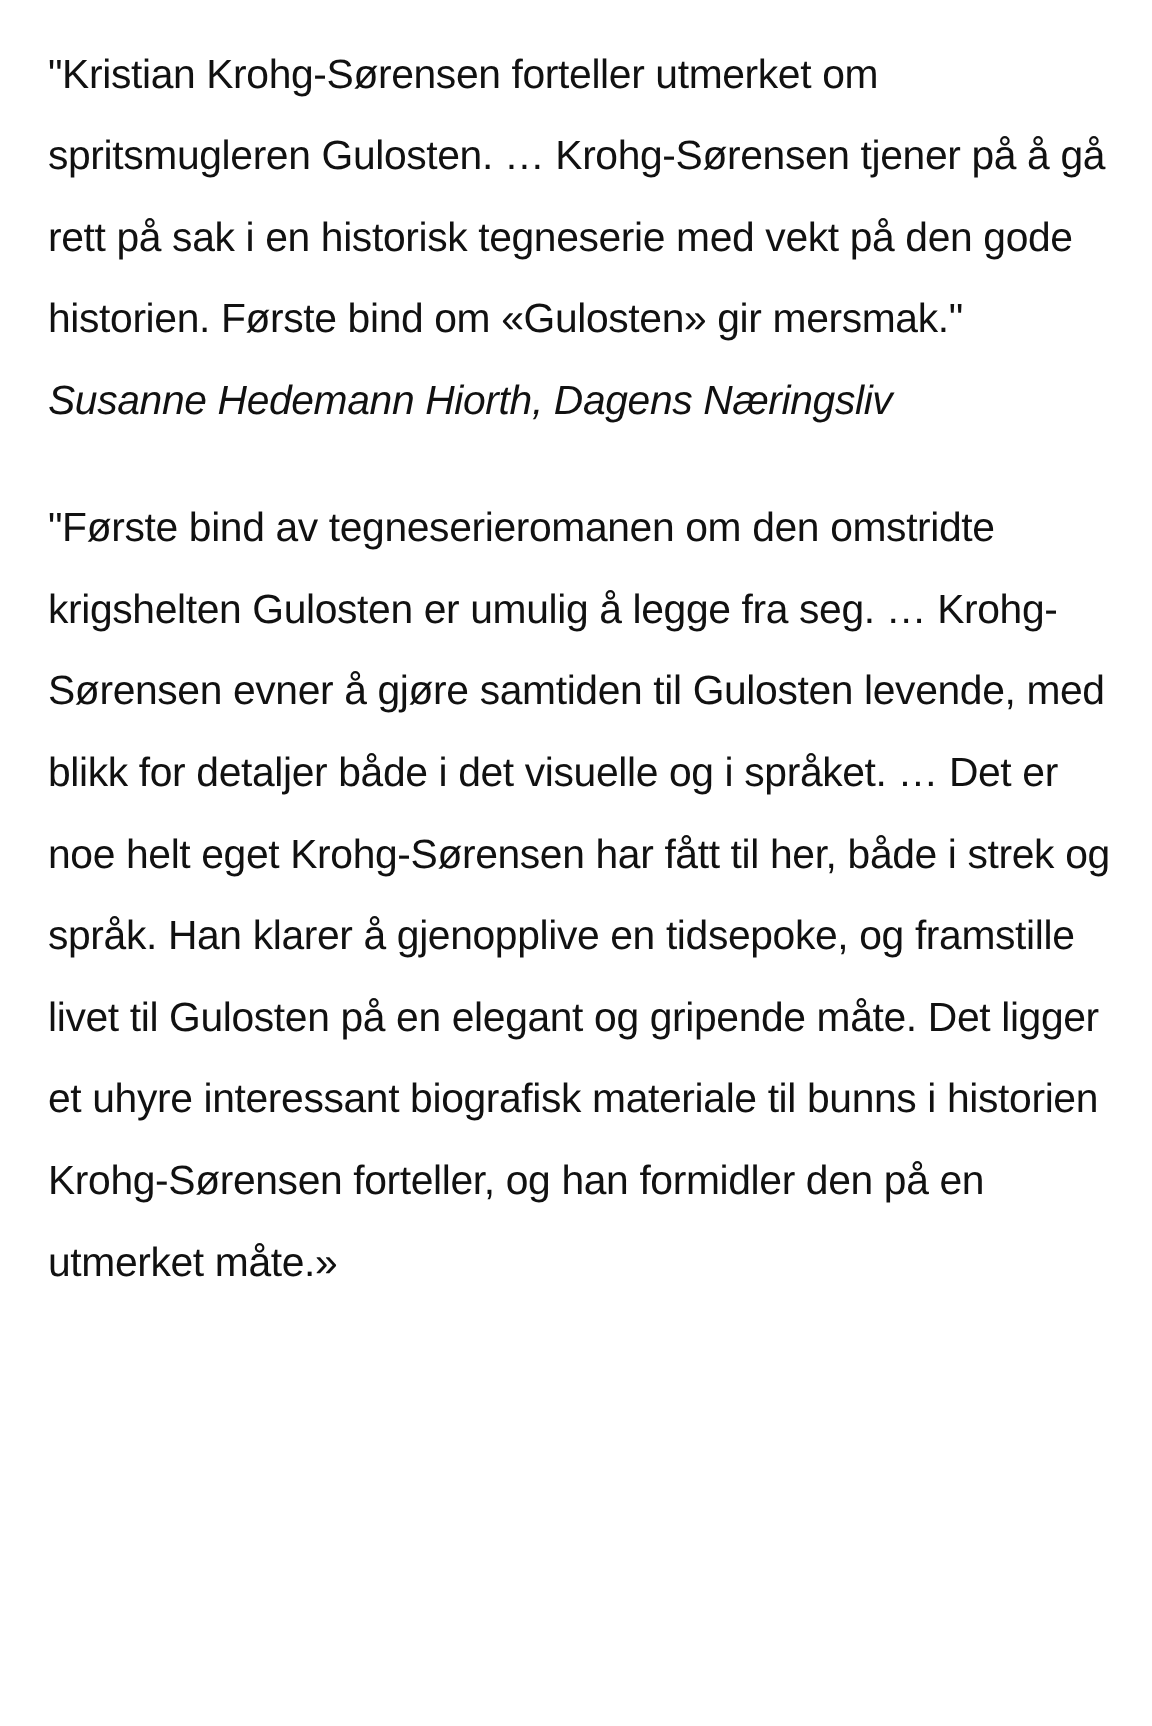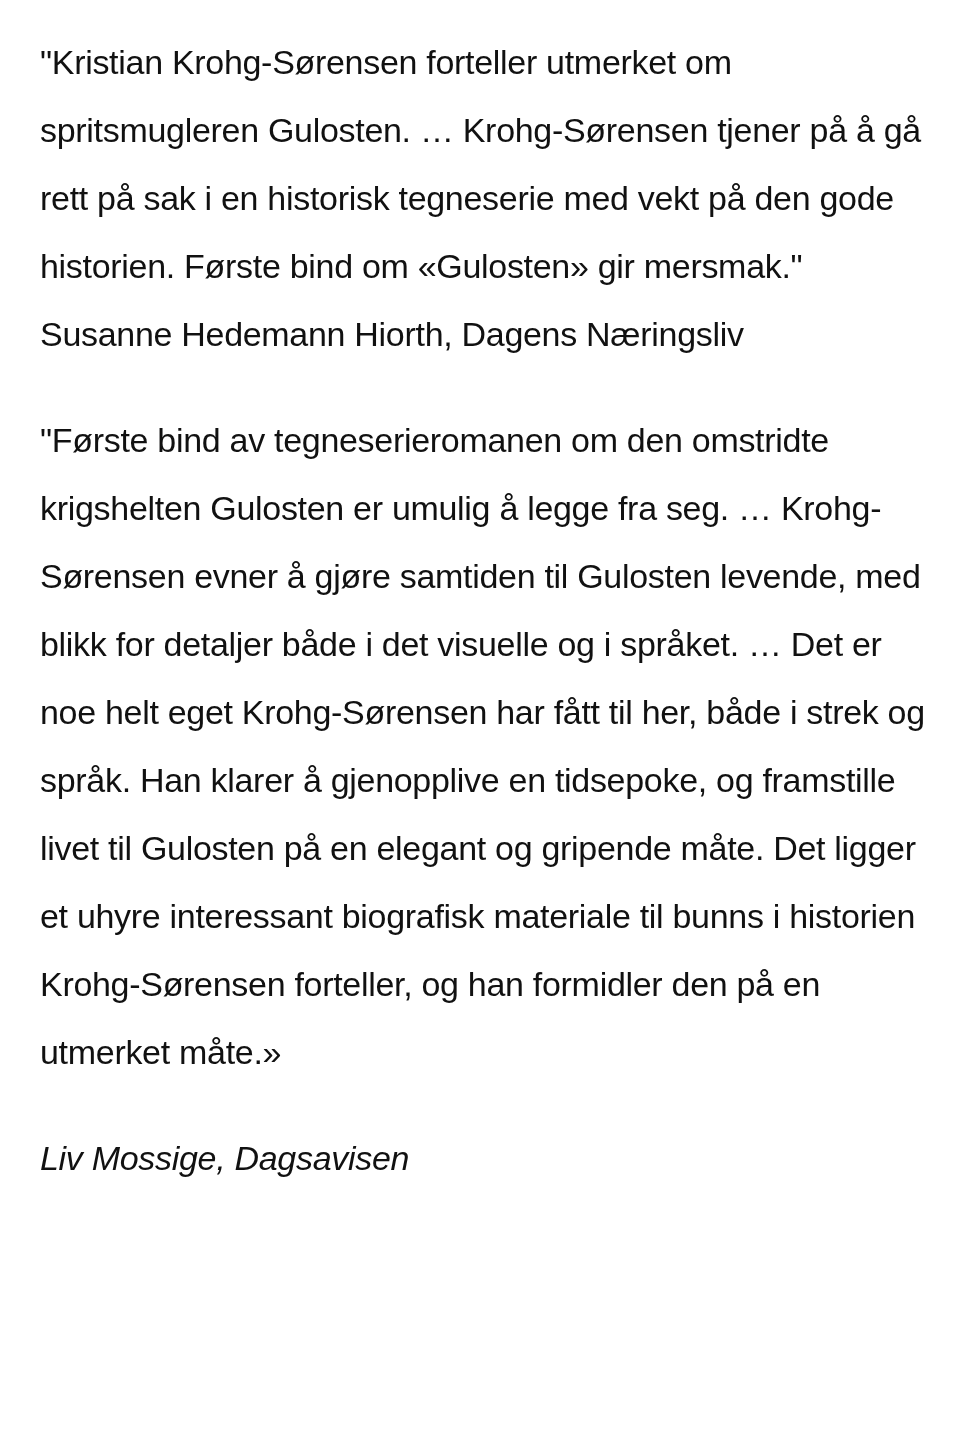--- a/index.html
+++ b/index.html
@@ -3,23 +3,22 @@
   <meta charset="utf-8">
   <style>
     html, body { margin: 0; padding: 0; background: #ffffff; }
     body {
       width: 960px; height: 1438px; overflow: hidden;
       font-family: "Liberation Sans", "DejaVu Sans", sans-serif;
       color: #111111;
     }
     .content { position: absolute; left: 40px; top: 28px; width: 890px; }
     .para { font-size: 34px; line-height: 68px; margin: 0 0 38px 0; letter-spacing: -0.3px; white-space: pre-line; }
-    .para .em { }
+    .para .em { font-style: italic; }
     .sig { font-size: 34px; line-height: 68px; font-style: italic; margin: 0; letter-spacing: -0.3px; }
   </style>
 </head>
 <body>
 
 <div class="content">
   <p class="para"><span>"Kristian Krohg-Sørensen forteller utmerket om spritsmugleren Gulosten. … Krohg-Sørensen tjener på å gå rett på sak i en historisk tegneserie   med vekt på den gode historien. Første bind om «Gulosten» gir mersmak." </span><span class="em">Susanne Hedemann Hiorth, Dagens Næringsliv</span></p>
   <p class="para">"Første bind av tegneserieromanen om den omstridte krigshelten Gulosten er umulig å legge fra seg. … Krohg-Sørensen evner å gjøre samtiden til Gulosten levende, med blikk for detaljer både i det visuelle og i språket. … Det er noe helt eget Krohg-Sørensen har fått til her, både i strek og språk. Han klarer å gjenopplive en tidsepoke, og framstille livet til Gulosten på en elegant og gripende måte. Det ligger et uhyre interessant biografisk materiale til bunns i historien Krohg-Sørensen forteller, og han formidler den på en utmerket måte.»</p>
-  <p class="sig">Liv Mossige, Dagsavisen</p>
 </div>
 
 </body></html>

